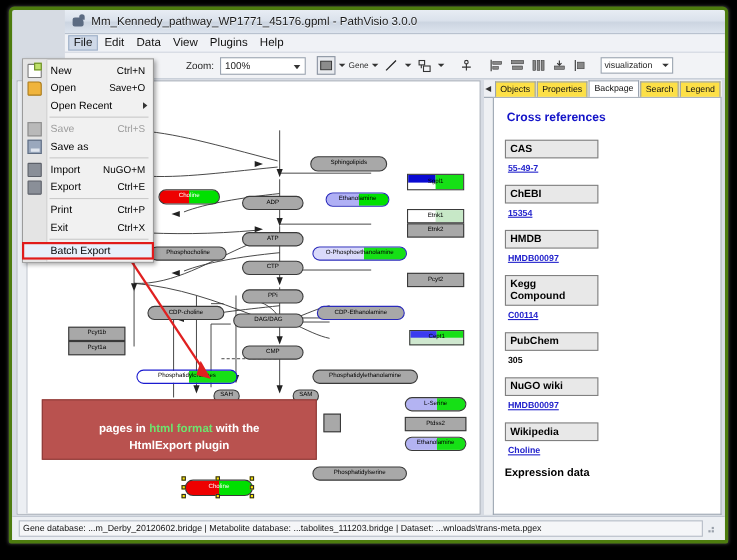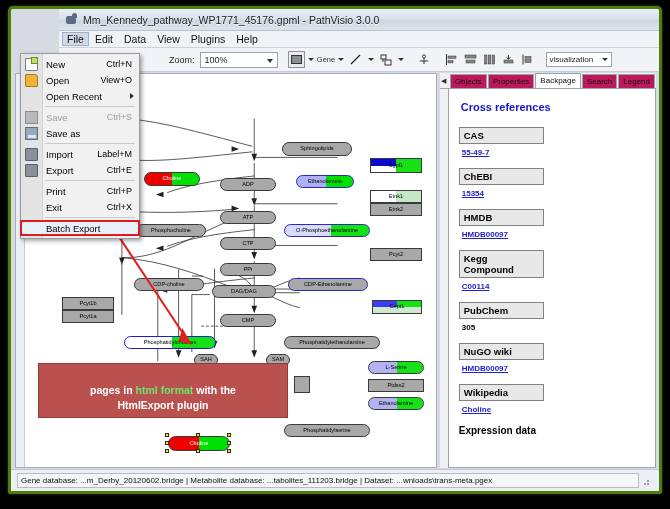--- a/index.html
+++ b/index.html
@@ -157,21 +157,21 @@
     display: flex; align-items: flex-end;
     padding-left: 10px;
     border-bottom: 1px solid #9aa3b0;
     background: #eef0f3;
   }
   .tab {
     font-size: 8px; color: #111;
     padding: 1px 4px 1px 4px;
     border: 1px solid #9aa3b0;
     border-bottom: none;
-    background: #be185d;
+    background: #fde047;
     margin-right: 1px;
     white-space: nowrap;
     line-height: 11px;
   }
   .tab.sel { background: #ffffff; font-size: 8px; padding-bottom: 2px; }
   .side-scroll-left {
     position: absolute; left: 0; top: 0; width: 8px; height: 16px;
     font-size: 7px; color: #333; display:flex; align-items:center; justify-content:center;
   }
   .backpage {
@@ -721,41 +721,41 @@
 
     <div class="filemenu">
       <div class="fm-row">
         <span class="fm-ico ico-new"></span>
         <span>New</span>
         <span class="key">Ctrl+N</span>
       </div>
       <div class="fm-row">
         <span class="fm-ico ico-open"></span>
         <span>Open</span>
-        <span class="key">View+O</span>
+        <span class="key">Save+O</span>
       </div>
       <div class="fm-row">
         <span>Open Recent</span>
         <span class="submark"></span>
       </div>
       <div class="fm-sep"></div>
       <div class="fm-row disabled">
         <span class="fm-ico ico-save"></span>
         <span>Save</span>
         <span class="key">Ctrl+S</span>
       </div>
       <div class="fm-row">
         <span class="fm-ico ico-saveas"></span>
         <span>Save as</span>
       </div>
       <div class="fm-sep"></div>
       <div class="fm-row">
         <span class="fm-ico ico-imp"></span>
         <span>Import</span>
-        <span class="key">Label+M</span>
+        <span class="key">NuGO+M</span>
       </div>
       <div class="fm-row">
         <span class="fm-ico ico-exp"></span>
         <span>Export</span>
         <span class="key">Ctrl+E</span>
       </div>
       <div class="fm-sep"></div>
       <div class="fm-row">
         <span>Print</span>
         <span class="key">Ctrl+P</span>

